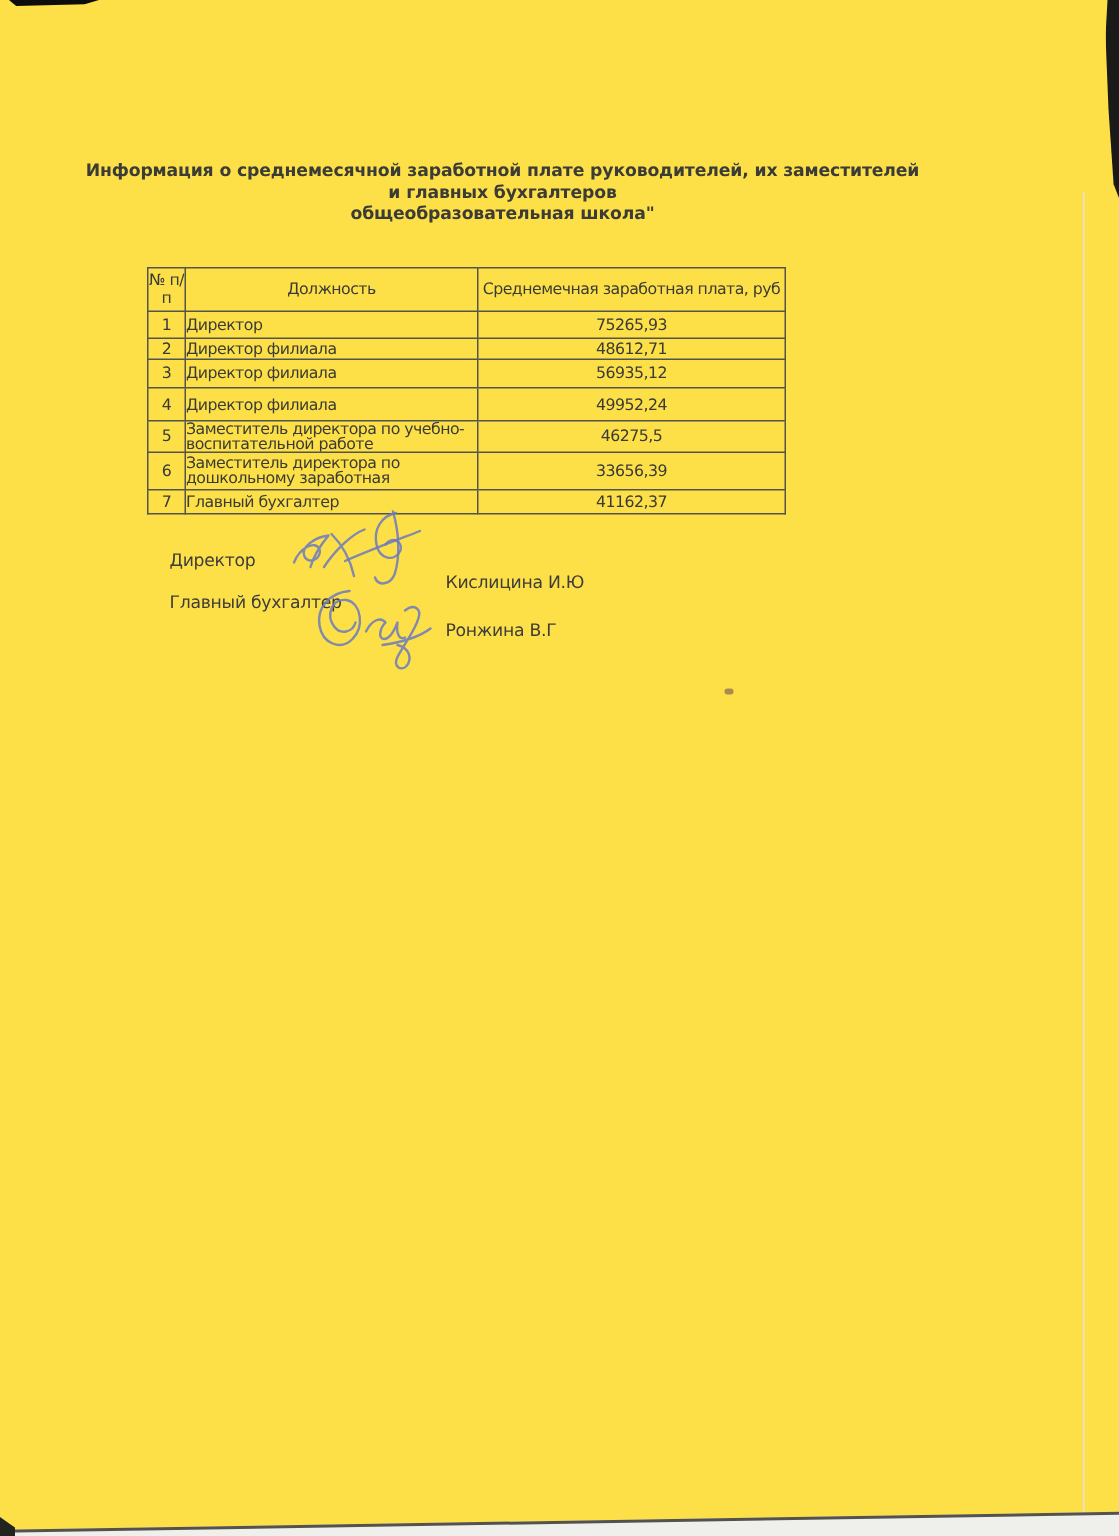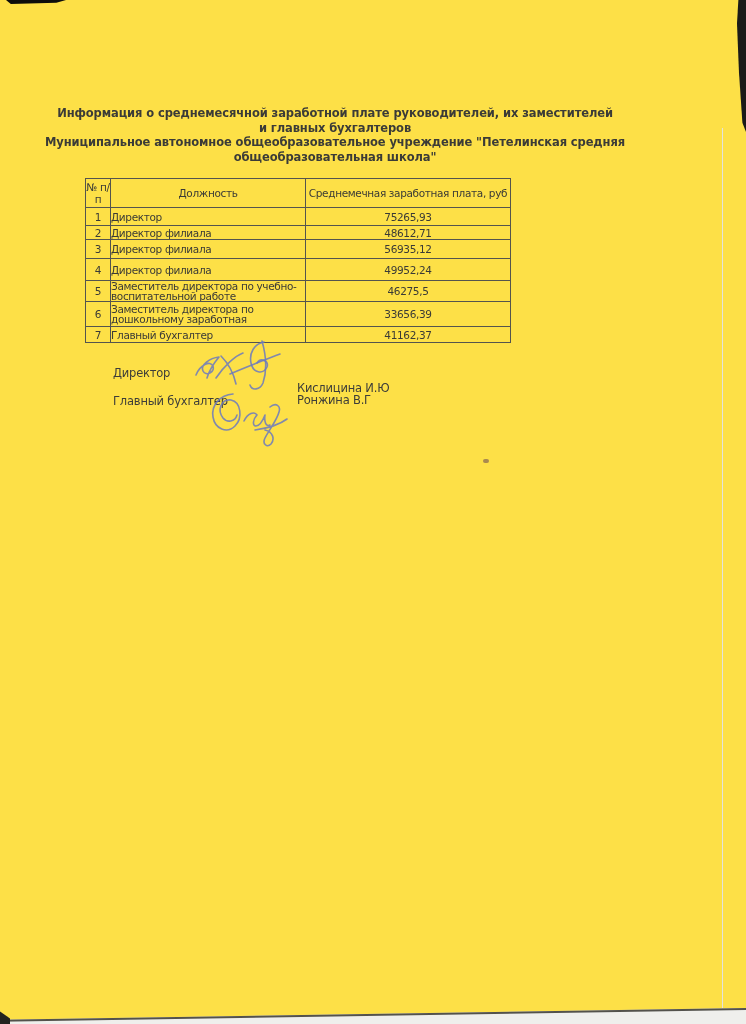--- a/index.html
+++ b/index.html
@@ -45,21 +45,21 @@
   
   .title-block{
     position:absolute;left:10px;top:106px;width:650px;
     text-align:center;
     font-weight:bold;font-size:11.5px;line-height:14.5px;
     color:#3b3b37;
     letter-spacing:-0.1px;
   }
   
   table.salary{
-    position:absolute;left:85px;top:178px;
+    position:absolute;left:98px;top:178px;
     width:425px;
     border-collapse:collapse;table-layout:fixed;
     font-size:10.5px;letter-spacing:-0.35px;
     color:#3a3a36;
   }
   table.salary td,table.salary th{
     border:1px solid #54544e;
     padding:0;overflow:hidden;
     font-weight:normal;
     vertical-align:middle;
@@ -90,21 +90,20 @@
   <div class="mark-top-left"></div>
   <div class="mark-top-right"></div>
   <div class="fold-line"></div>
   <div class="bottom-edge"></div>
   <div class="mark-bottom-left"></div>
   <div class="speck"></div>
 
   <div class="title-block">
     <div>Информация о среднемесячной заработной плате руководителей, их заместителей</div>
     <div>и главных бухгалтеров</div>
-    <div>Муниципальное автономное общеобразовательное учреждение "Петелинская средняя</div>
     <div>общеобразовательная школа"</div>
   </div>
 
   <table class="salary">
     <colgroup>
         <col style="width:25px">
         <col style="width:195px">
         <col style="width:205px">
       </colgroup>
     <thead>
@@ -165,21 +164,21 @@
             <span class="pos-line">Главный бухгалтер</span>
           </td>
         <td class="c-sal">41162,37</td>
       </tr>
     </tbody>
   </table>
 
   <div class="sig-label" style="left:113px;top:366px;">Директор</div>
   <div class="sig-label" style="left:297px;top:364px;margin-top:17px;">Кислицина И.Ю</div>
   <div class="sig-label" style="left:113px;top:394px;">Главный бухгалтер</div>
-  <div class="sig-label" style="left:297px;top:393px;text-align:right;">Ронжина В.Г</div>
+  <div class="sig-label" style="left:297px;top:413px;text-align:right;">Ронжина В.Г</div>
 
   <svg class="sig-svg" style="left:190px;top:337px;" width="100" height="56" viewBox="0 0 100 56">
     <g stroke="#6b79c0">
       <path d="M6,38 C10,28 20,23 23,29 C25,35 16,40 13,34 C10,28 20,21 29,20 C24,26 19,34 17,41"></path>
       <path d="M26,41 C34,29 45,19 53,16 M31,19 C40,28 44,38 46,47"></path>
       <path d="M74,5 C64,7 59,16 61,26 C63,36 73,38 77,30 C79,24 71,20 67,26"></path>
       <path d="M72,4 C76,18 77,34 73,46 C70,53 62,54 60,48"></path>
       <path d="M40,37 C56,30 72,24 90,17"></path>
     </g>
   </svg>

